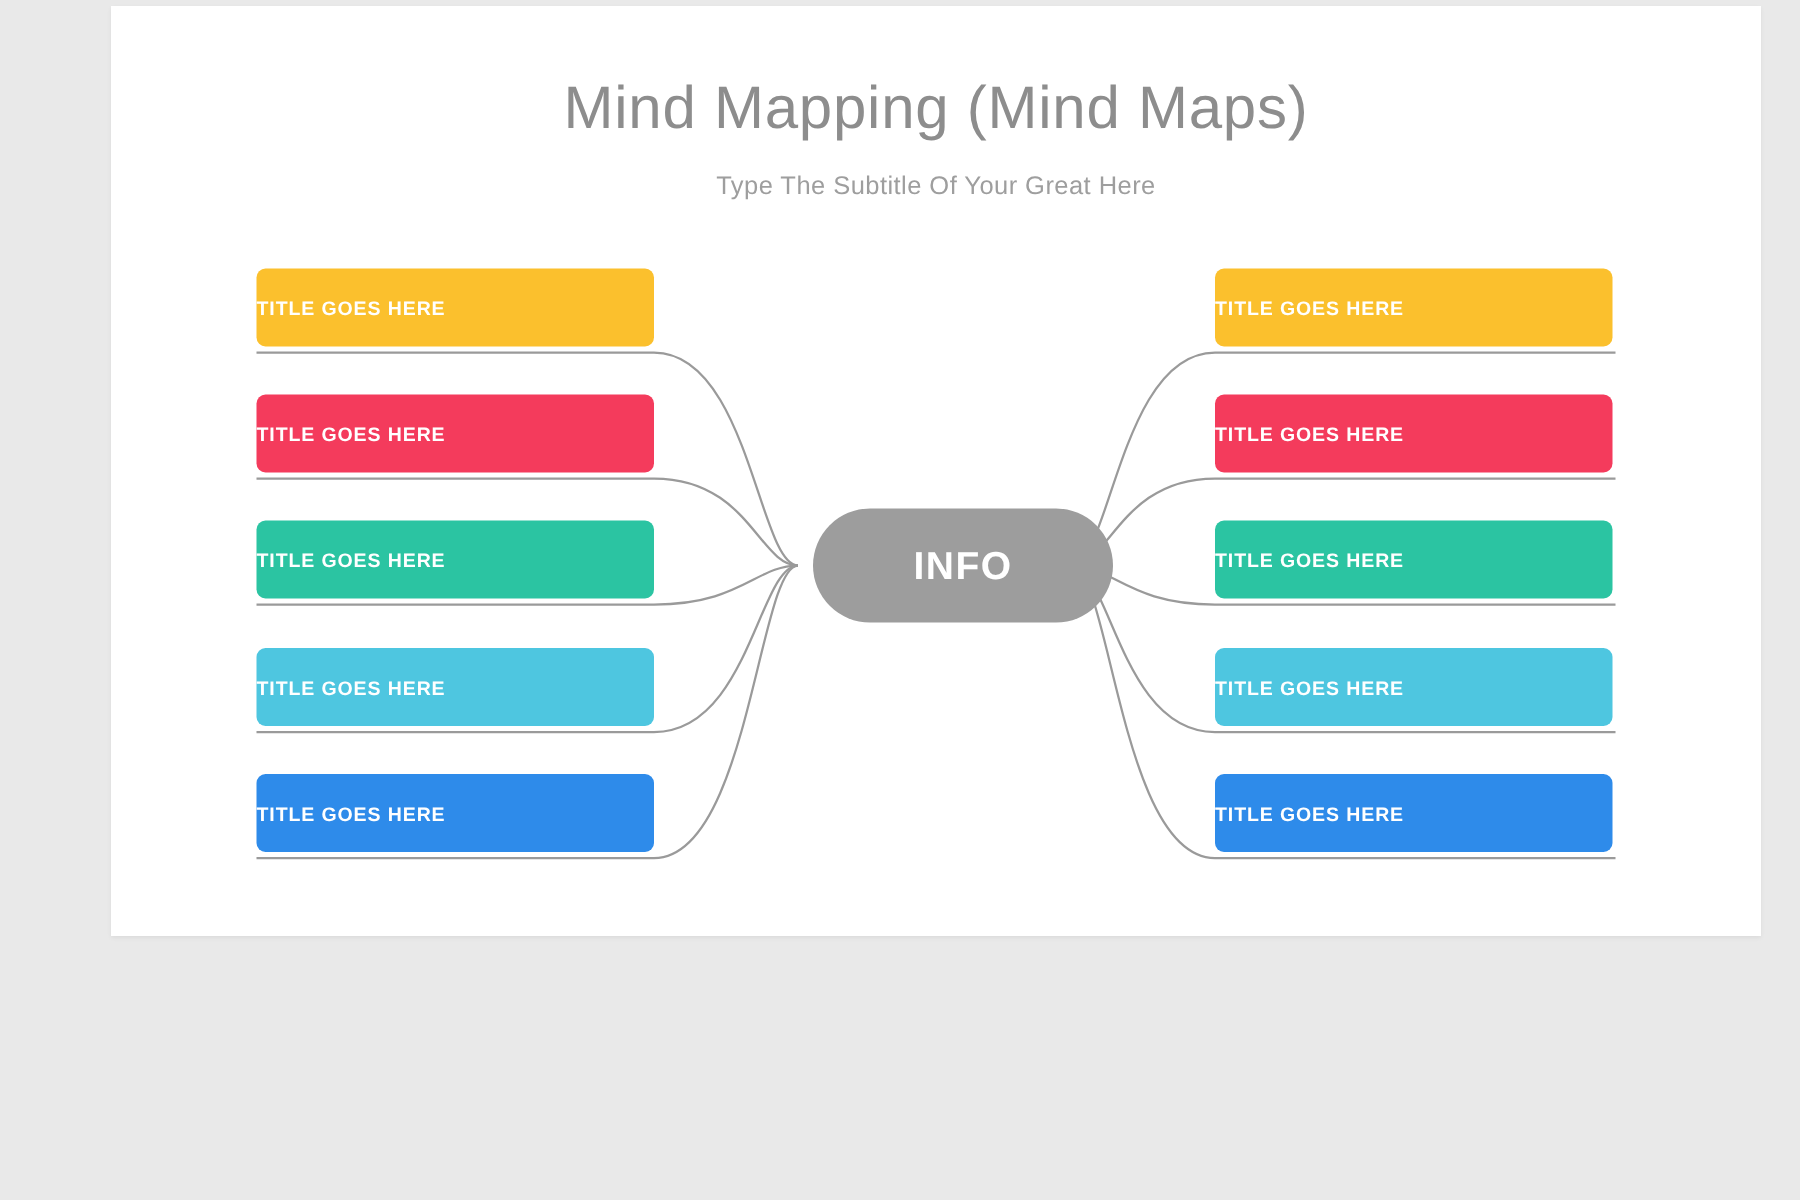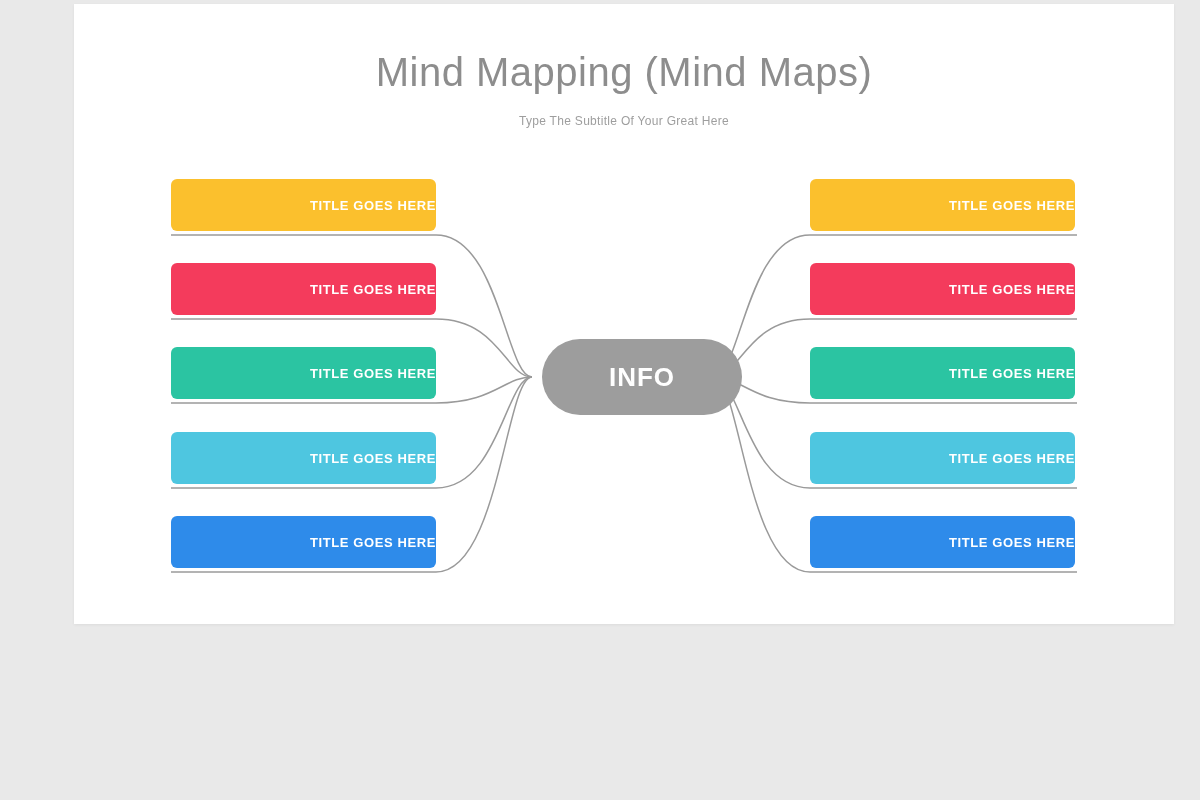--- a/index.html
+++ b/index.html
@@ -25,37 +25,37 @@
     text-align: center;
     font-size: 40px;
     font-weight: 500;
     color: #8d8d8d;
     letter-spacing: 0.5px;
   }
   .slide-subtitle {
     position: absolute;
     top: 110px; left: 0; width: 100%;
     text-align: center;
-    font-size: 12px;
+    font-size: 17px;
     font-weight: 400;
     color: #9e9e9e;
     letter-spacing: 0.3px;
   }
   svg.connectors {
     position: absolute;
     top: 0; left: 0;
     width: 1100px; height: 620px;
     pointer-events: none;
     z-index: 1;
   }
   .box {
     position: absolute;
     width: 265px; height: 52px;
     border-radius: 6px;
-    display: flex; align-items: center; justify-content: flex-end;
+    display: flex; align-items: center; justify-content: flex-start;
     z-index: 2;
   }
   .box span {
     color: #ffffff;
     font-size: 13px;
     font-weight: bold;
     letter-spacing: 0.6px;
     text-transform: uppercase;
   }
   .col-left  { left: 97px; }

